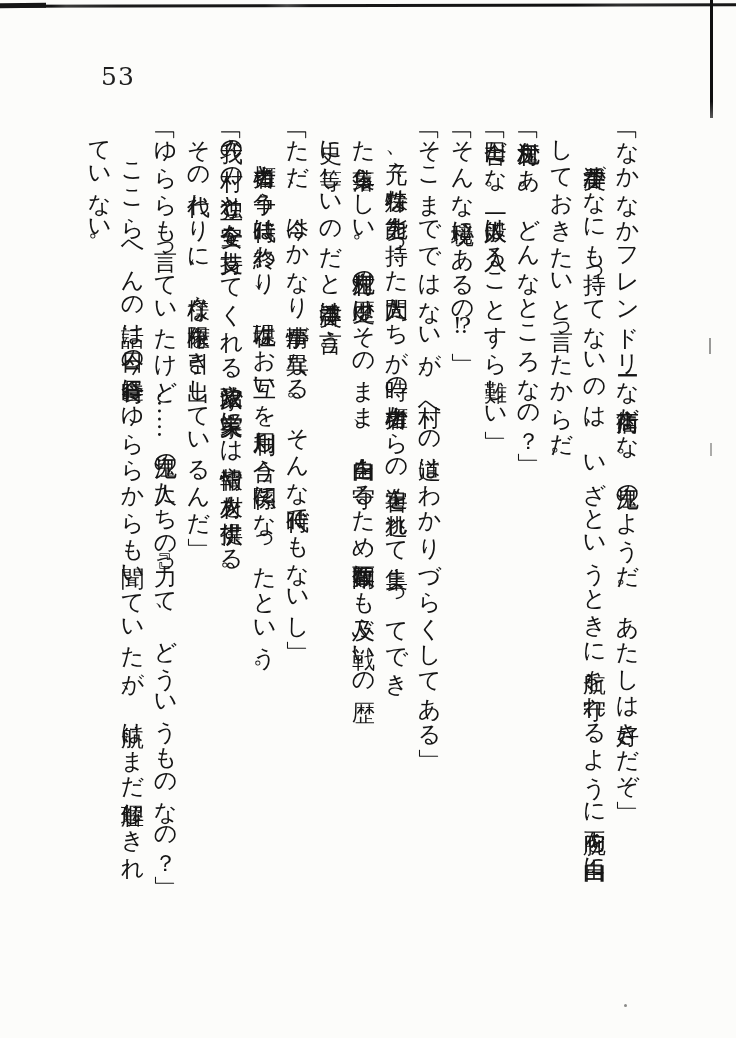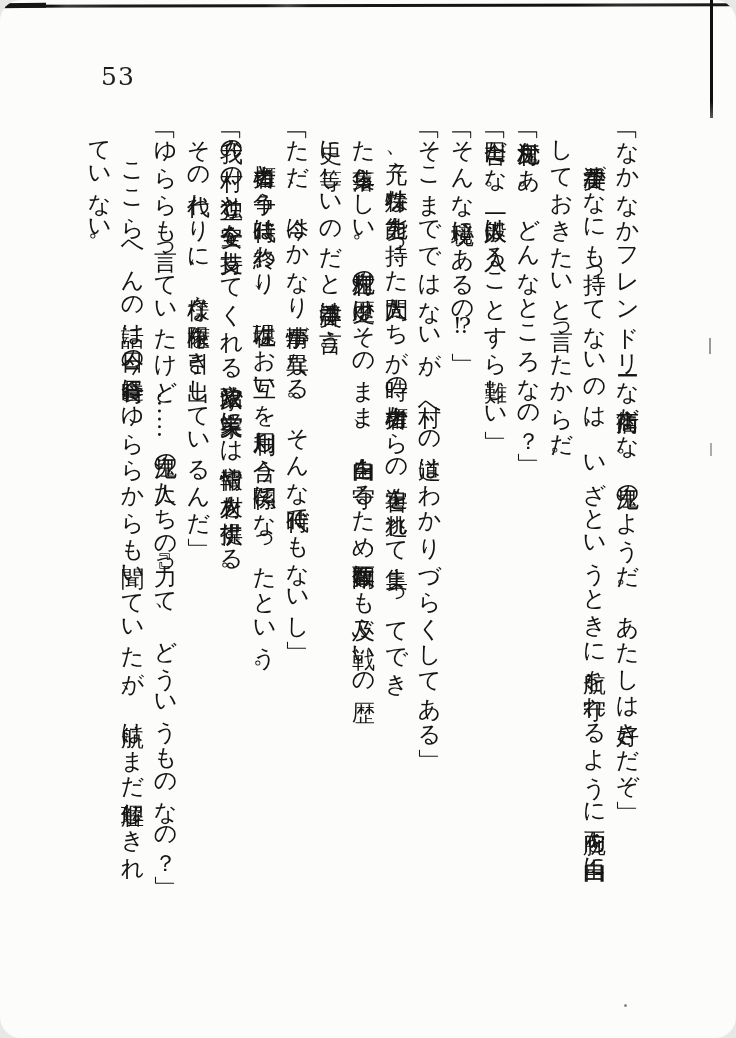--- a/index.html
+++ b/index.html
@@ -7,21 +7,20 @@
     padding: 0;
     background: #e8e8e6;
   }
   .page {
     position: relative;
     width: 736px;
     height: 1038px;
     background: #fcfcfa;
     overflow: hidden;
     font-family: "DejaVu Serif", "Liberation Serif", serif;
-    border-radius: 21px;
   }
   
   .edge-top {
     position: absolute;
     top: 4px;
     left: 0;
     width: 736px;
     height: 3px;
     background: linear-gradient(to right,
       #141414 0%, #141414 7%,

